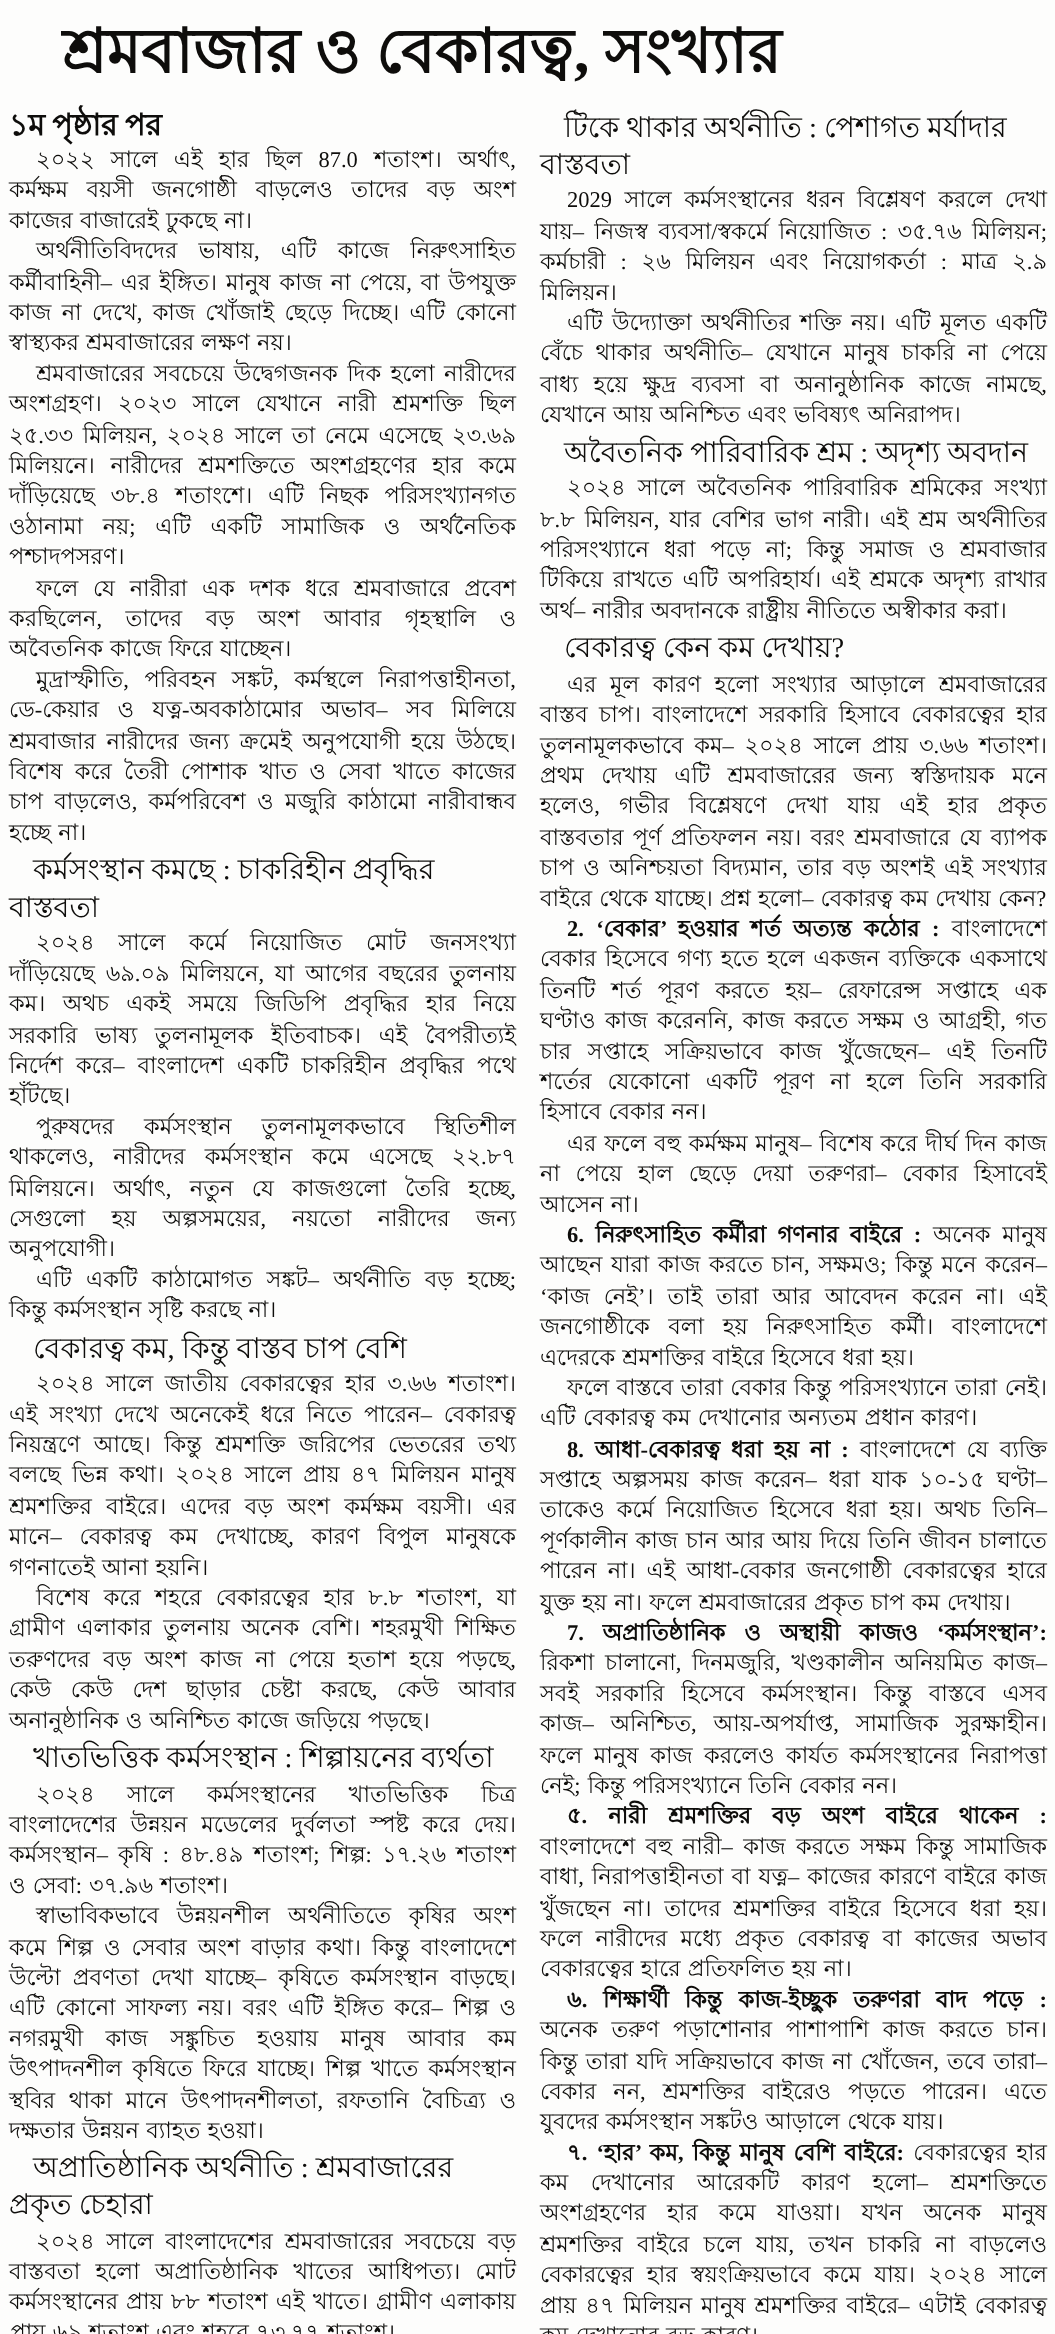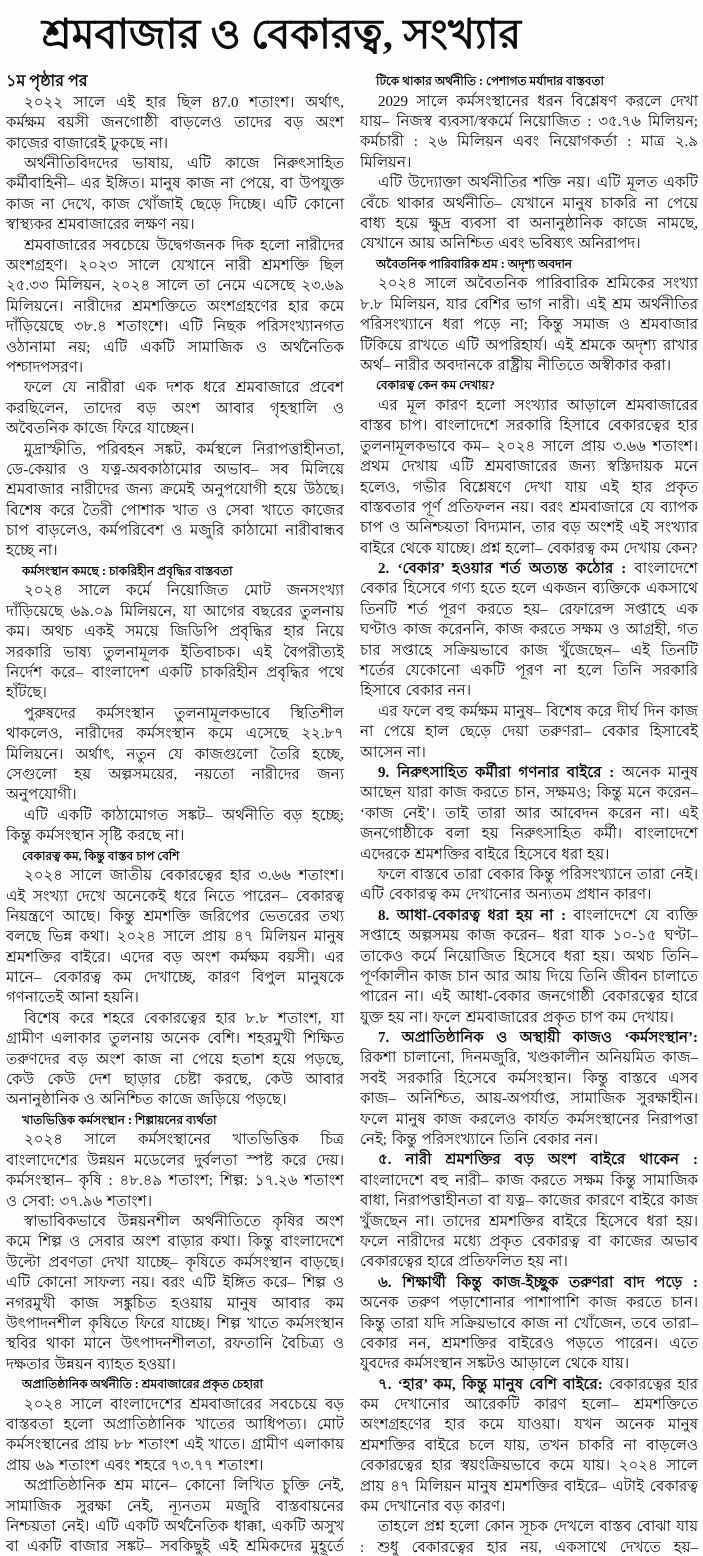--- a/index.html
+++ b/index.html
@@ -33,29 +33,29 @@
   }
   .para{
     font-size:15px;
     line-height:1.36;
     text-align:justify;
     margin:0;
     text-indent:18px;
     word-spacing:1px;
   }
   .continuation{
-    font-size:16px;
+    font-size:20px;
     font-weight:bold;
     margin:0;
     text-indent:0;
     line-height:1.3;
   }
   .sec-heading{
-    font-size:12px;
-    font-weight:bold;
+    font-size:19px;
+    font-weight:normal;
     margin:3px 0 1px 0;
     text-indent:16px;
     line-height:1.3;
   }
   .lead{font-weight:bold;}
 </style>
 </head>
 <body>
 
 <div class="page">
@@ -85,21 +85,21 @@
     <div class="col" id="col-right">
         <h3 class="sec-heading">টিকে থাকার অর্থনীতি : পেশাগত মর্যাদার বাস্তবতা</h3>
         <p class="para">2029 সালে কর্মসংস্থানের ধরন বিশ্লেষণ করলে দেখা যায়– নিজস্ব ব্যবসা/স্বকর্মে নিয়োজিত : ৩৫.৭৬ মিলিয়ন; কর্মচারী : ২৬ মিলিয়ন এবং নিয়োগকর্তা : মাত্র ২.৯ মিলিয়ন।</p>
         <p class="para">এটি উদ্যোক্তা অর্থনীতির শক্তি নয়। এটি মূলত একটি বেঁচে থাকার অর্থনীতি– যেখানে মানুষ চাকরি না পেয়ে বাধ্য হয়ে ক্ষুদ্র ব্যবসা বা অনানুষ্ঠানিক কাজে নামছে, যেখানে আয় অনিশ্চিত এবং ভবিষ্যৎ অনিরাপদ।</p>
         <h3 class="sec-heading">অবৈতনিক পারিবারিক শ্রম : অদৃশ্য অবদান</h3>
         <p class="para">২০২৪ সালে অবৈতনিক পারিবারিক শ্রমিকের সংখ্যা ৮.৮ মিলিয়ন, যার বেশির ভাগ নারী। এই শ্রম অর্থনীতির পরিসংখ্যানে ধরা পড়ে না; কিন্তু সমাজ ও শ্রমবাজার টিকিয়ে রাখতে এটি অপরিহার্য। এই শ্রমকে অদৃশ্য রাখার অর্থ– নারীর অবদানকে রাষ্ট্রীয় নীতিতে অস্বীকার করা।</p>
         <h3 class="sec-heading">বেকারত্ব কেন কম দেখায়?</h3>
         <p class="para">এর মূল কারণ হলো সংখ্যার আড়ালে শ্রমবাজারের বাস্তব চাপ। বাংলাদেশে সরকারি হিসাবে বেকারত্বের হার তুলনামূলকভাবে কম– ২০২৪ সালে প্রায় ৩.৬৬ শতাংশ। প্রথম দেখায় এটি শ্রমবাজারের জন্য স্বস্তিদায়ক মনে হলেও, গভীর বিশ্লেষণে দেখা যায় এই হার প্রকৃত বাস্তবতার পূর্ণ প্রতিফলন নয়। বরং শ্রমবাজারে যে ব্যাপক চাপ ও অনিশ্চয়তা বিদ্যমান, তার বড় অংশই এই সংখ্যার বাইরে থেকে যাচ্ছে। প্রশ্ন হলো– বেকারত্ব কম দেখায় কেন?</p>
         <p class="para"><b class="lead">2. ‘বেকার’ হওয়ার শর্ত অত্যন্ত কঠোর : </b>বাংলাদেশে বেকার হিসেবে গণ্য হতে হলে একজন ব্যক্তিকে একসাথে তিনটি শর্ত পূরণ করতে হয়– রেফারেন্স সপ্তাহে এক ঘণ্টাও কাজ করেননি, কাজ করতে সক্ষম ও আগ্রহী, গত চার সপ্তাহে সক্রিয়ভাবে কাজ খুঁজেছেন– এই তিনটি শর্তের যেকোনো একটি পূরণ না হলে তিনি সরকারি হিসাবে বেকার নন।</p>
         <p class="para">এর ফলে বহু কর্মক্ষম মানুষ– বিশেষ করে দীর্ঘ দিন কাজ না পেয়ে হাল ছেড়ে দেয়া তরুণরা– বেকার হিসাবেই আসেন না।</p>
-        <p class="para"><b class="lead">9. নিরুৎসাহিত কর্মীরা গণনার বাইরে : </b>অনেক মানুষ আছেন যারা কাজ করতে চান, সক্ষমও; কিন্তু মনে করেন– ‘কাজ নেই’। তাই তারা আর আবেদন করেন না। এই জনগোষ্ঠীকে বলা হয় নিরুৎসাহিত কর্মী। বাংলাদেশে এদেরকে শ্রমশক্তির বাইরে হিসেবে ধরা হয়।</p>
+        <p class="para"><b class="lead">6. নিরুৎসাহিত কর্মীরা গণনার বাইরে : </b>অনেক মানুষ আছেন যারা কাজ করতে চান, সক্ষমও; কিন্তু মনে করেন– ‘কাজ নেই’। তাই তারা আর আবেদন করেন না। এই জনগোষ্ঠীকে বলা হয় নিরুৎসাহিত কর্মী। বাংলাদেশে এদেরকে শ্রমশক্তির বাইরে হিসেবে ধরা হয়।</p>
         <p class="para">ফলে বাস্তবে তারা বেকার কিন্তু পরিসংখ্যানে তারা নেই। এটি বেকারত্ব কম দেখানোর অন্যতম প্রধান কারণ।</p>
         <p class="para"><b class="lead">8. আধা-বেকারত্ব ধরা হয় না : </b>বাংলাদেশে যে ব্যক্তি সপ্তাহে অল্পসময় কাজ করেন– ধরা যাক ১০-১৫ ঘণ্টা– তাকেও কর্মে নিয়োজিত হিসেবে ধরা হয়। অথচ তিনি– পূর্ণকালীন কাজ চান আর আয় দিয়ে তিনি জীবন চালাতে পারেন না। এই আধা-বেকার জনগোষ্ঠী বেকারত্বের হারে যুক্ত হয় না। ফলে শ্রমবাজারের প্রকৃত চাপ কম দেখায়।</p>
         <p class="para"><b class="lead">7. অপ্রাতিষ্ঠানিক ও অস্থায়ী কাজও ‘কর্মসংস্থান’: </b>রিকশা চালানো, দিনমজুরি, খণ্ডকালীন অনিয়মিত কাজ– সবই সরকারি হিসেবে কর্মসংস্থান। কিন্তু বাস্তবে এসব কাজ– অনিশ্চিত, আয়-অপর্যাপ্ত, সামাজিক সুরক্ষাহীন। ফলে মানুষ কাজ করলেও কার্যত কর্মসংস্থানের নিরাপত্তা নেই; কিন্তু পরিসংখ্যানে তিনি বেকার নন।</p>
         <p class="para"><b class="lead">৫. নারী শ্রমশক্তির বড় অংশ বাইরে থাকেন : </b>বাংলাদেশে বহু নারী– কাজ করতে সক্ষম কিন্তু সামাজিক বাধা, নিরাপত্তাহীনতা বা যত্ন– কাজের কারণে বাইরে কাজ খুঁজছেন না। তাদের শ্রমশক্তির বাইরে হিসেবে ধরা হয়। ফলে নারীদের মধ্যে প্রকৃত বেকারত্ব বা কাজের অভাব বেকারত্বের হারে প্রতিফলিত হয় না।</p>
         <p class="para"><b class="lead">৬. শিক্ষার্থী কিন্তু কাজ-ইচ্ছুক তরুণরা বাদ পড়ে : </b>অনেক তরুণ পড়াশোনার পাশাপাশি কাজ করতে চান। কিন্তু তারা যদি সক্রিয়ভাবে কাজ না খোঁজেন, তবে তারা– বেকার নন, শ্রমশক্তির বাইরেও পড়তে পারেন। এতে যুবদের কর্মসংস্থান সঙ্কটও আড়ালে থেকে যায়।</p>
         <p class="para"><b class="lead">৭. ‘হার’ কম, কিন্তু মানুষ বেশি বাইরে: </b>বেকারত্বের হার কম দেখানোর আরেকটি কারণ হলো– শ্রমশক্তিতে অংশগ্রহণের হার কমে যাওয়া। যখন অনেক মানুষ শ্রমশক্তির বাইরে চলে যায়, তখন চাকরি না বাড়লেও বেকারত্বের হার স্বয়ংক্রিয়ভাবে কমে যায়। ২০২৪ সালে প্রায় ৪৭ মিলিয়ন মানুষ শ্রমশক্তির বাইরে– এটাই বেকারত্ব কম দেখানোর বড় কারণ।</p>
         <p class="para">তাহলে প্রশ্ন হলো কোন সূচক দেখলে বাস্তব বোঝা যায় : শুধু বেকারত্বের হার নয়, একসাথে দেখতে হয়– শ্রমশক্তিতে অংশগ্রহণের হার; শ্রমশক্তির বাইরে জনসংখ্যা; যুব ও নারী অংশগ্রহণ; আধা-বেকারত্ব; কাজ, শিক্ষা বা প্রশিক্ষণের বাইরে তরুণ। এই সূচকগুলো একসাথে দেখলেই শ্রমবাজারের প্রকৃত চাপ বোঝা যায়। এই চাপ ক্রমেই বাড়ছে।</p>
       </div>
   </div>
 </div>

